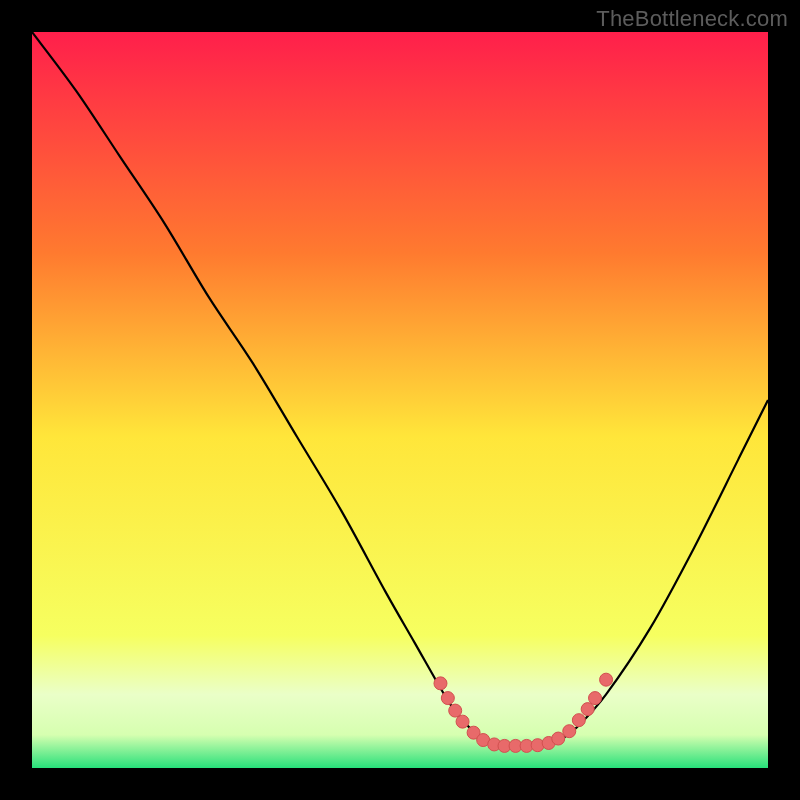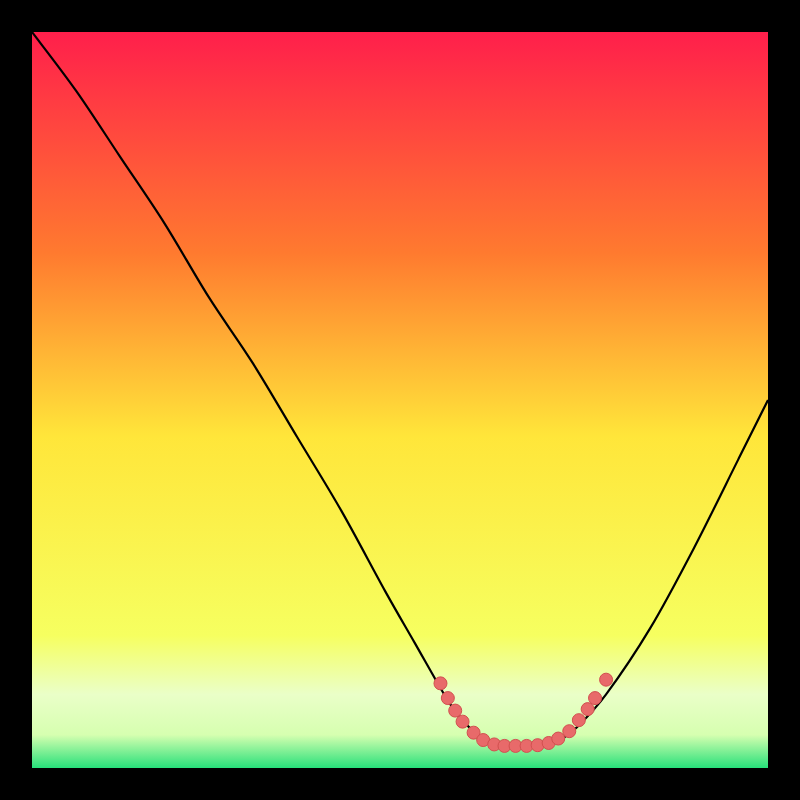--- a/index.html
+++ b/index.html
@@ -37,20 +37,21 @@
   .plot svg {
     display: block;
     width: 736px;
     height: 736px;
   }
 </style>
 </head>
 <body>
 
 <div class="stage">
+  <div class="watermark">TheBottleneck.com</div>
 
   <div class="plot">
     <svg viewBox="0 0 736 736">
       <defs>
         <linearGradient id="bg-grad" x1="0" y1="0" x2="0" y2="1">
         <stop offset="0%" stop-color="#ff1f4b"></stop>
             <stop offset="30%" stop-color="#ff7a2f"></stop>
             <stop offset="55.00000000000001%" stop-color="#ffe63a"></stop>
             <stop offset="82%" stop-color="#f6ff60"></stop>
             <stop offset="90%" stop-color="#eaffc8"></stop>

